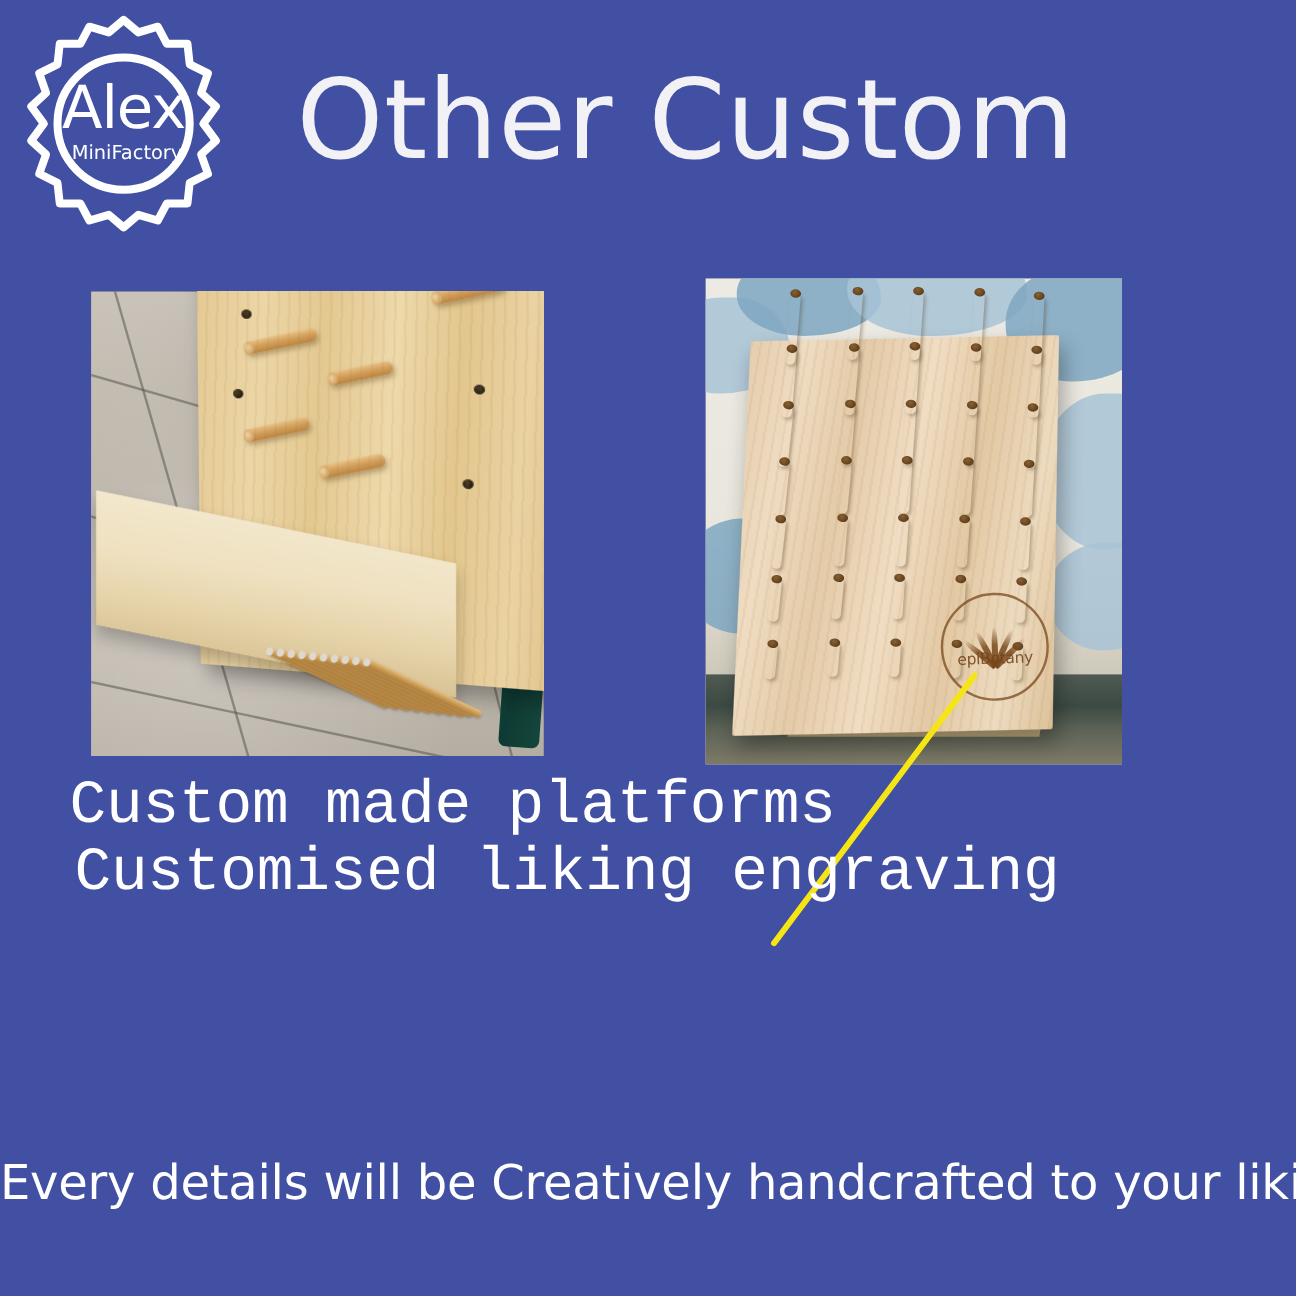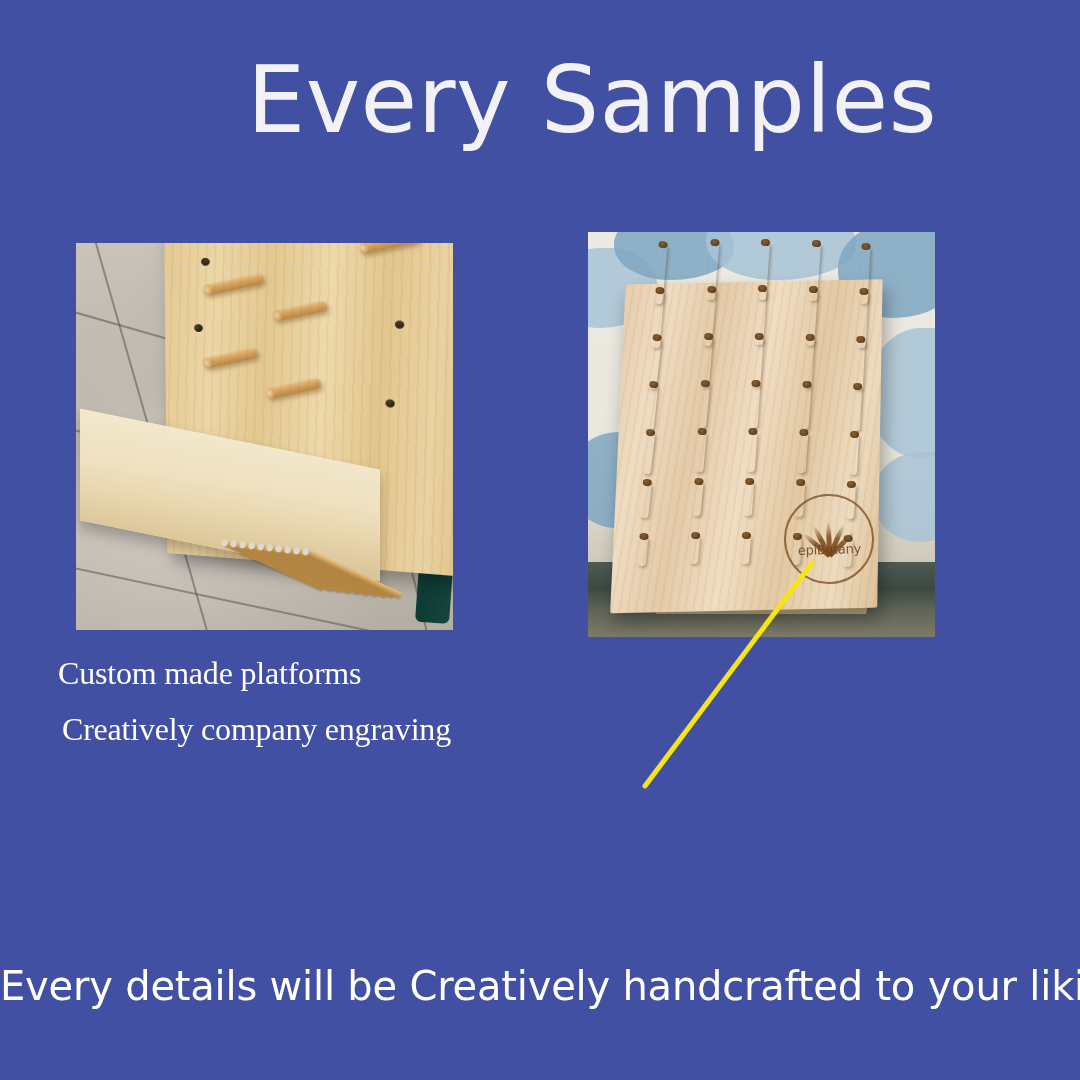--- a/index.html
+++ b/index.html
@@ -241,22 +241,22 @@
   
   #pointer-line { position:absolute; left:0; top:0; width:1080px; height:1080px; pointer-events:none; }
 
   
   #captions {
     position:absolute;
     left: 58px; top: 645px;
     color:#ffffff;
   }
   .cap-line{
-    font-family:Liberation Serif, serif;
-    font-size: 32px;
+    font-family:Liberation Mono, monospace;
+    font-size: 51px;
     line-height: 56px;
     white-space: nowrap;
     font-weight: 400;
     letter-spacing: -0.2px;
   }
   .cap-line.indent { padding-left: 4px; }
 
   #tagline{
     position:absolute;
     left:0; right:0; top: 963px;
@@ -266,22 +266,37 @@
     font-size: 40px;
     letter-spacing: -0.2px;
     white-space: nowrap;
   }
 </style>
 </head>
 <body>
 
 <div id="poster">
 
-
-  <div id="title">Every Samples</div>
+  <div id="logo-wrap">
+    <svg viewBox="0 0 200 200">
+      <g fill="none" stroke="#ffffff" stroke-width="7" stroke-linejoin="round">
+        <path d="M100 9
+          L113 20 L130 15 L138 30 L156 30 L158 48 L174 56 L168 73 L181 85
+          L170 100 L181 115 L168 127 L174 144 L158 152 L156 170 L138 170
+          L130 185 L113 180 L100 191 L87 180 L70 185 L62 170 L44 170
+          L42 152 L26 144 L32 127 L19 115 L30 100 L19 85 L32 73 L26 56
+          L42 48 L44 30 L62 30 L70 15 L87 20 Z"></path>
+        <circle cx="100" cy="100" r="58"></circle>
+      </g>
+      <text class="logo-alex" x="100" y="104" text-anchor="middle">Alex</text>
+      <text class="logo-mini" x="103" y="131" text-anchor="middle">MiniFactory</text>
+    </svg>
+  </div>
+
+  <div id="title">Other Custom</div>
 
   <div class="photo" id="photo-left">
     <div class="photo-inner">
       <div class="paving"></div>
       <div class="paving-shade"></div>
       <div class="paving-line" style="left:-30px;top:60px;width:460px;height:2px;transform:rotate(16deg);"></div>
       <div class="paving-line" style="left:-40px;top:175px;width:470px;height:2px;transform:rotate(16deg);"></div>
       <div class="paving-line" style="left:-30px;top:318px;width:470px;height:2px;transform:rotate(12deg);"></div>
       <div class="paving-line" style="left:18px;top:-10px;width:420px;height:2px;transform:rotate(74deg);"></div>
       <div class="paving-line" style="left:250px;top:-20px;width:430px;height:2px;transform:rotate(76deg);"></div>
@@ -385,18 +400,18 @@
       </div>
     </div>
   </div>
 
   <svg id="pointer-line" viewBox="0 0 1080 1080">
     <line x1="645" y1="786" x2="812" y2="563" stroke="#f5e515" stroke-width="5" stroke-linecap="round"></line>
   </svg>
 
   <div id="captions">
     <div class="cap-line">Custom made platforms</div>
-    <div class="cap-line indent">Creatively company engraving</div>
+    <div class="cap-line indent">Customised liking engraving</div>
   </div>
 
   <div id="tagline">Every details will be Creatively handcrafted to your liking</div>
 
 </div>
 
 </body></html>

